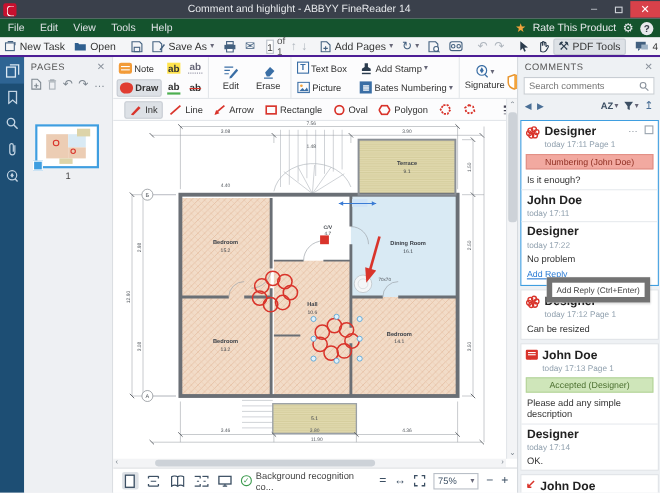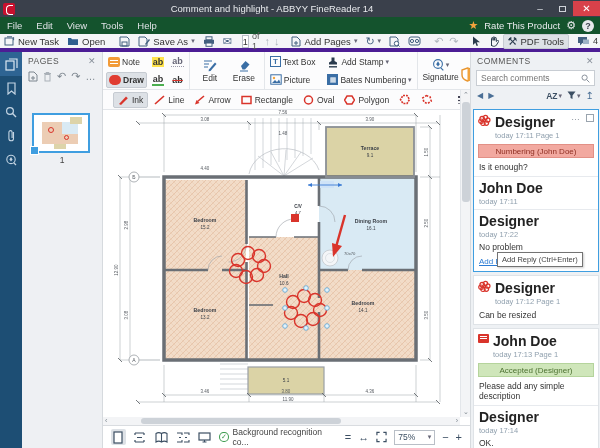--- a/index.html
+++ b/index.html
@@ -18,21 +18,21 @@
   
   .menubar { position:absolute; left:0; top:17px; width:600px; height:17px; background:#14532d; display:flex; align-items:center; color:#dfe2e6; }
   .menu-item { padding:0 7px; font-size:9.5px; }
   .menubar .right { margin-left:auto; display:flex; align-items:center; gap:6px; padding-right:6px; }
   .star { color:#f2a33c; font-size:11px; }
   .rate { color:#e8eaed; font-size:9.5px; }
   .mb-icon { color:#e8eaed; font-size:11px; }
   .help-circ { width:12px; height:12px; border-radius:50%; background:#e8eaed; color:#3a404b; font-size:9px; font-weight:bold; display:flex; align-items:center; justify-content:center; }
 
   
-  .maintoolbar { position:absolute; left:0; top:34px; width:600px; height:18px; background:#f4f5f7; border-bottom:4px solid #4c1d95; display:flex; align-items:center; font-size:9.5px; color:#333; }
+  .maintoolbar { position:absolute; left:0; top:34px; width:600px; height:18px; background:#f4f5f7; border-bottom:2px solid #4c1d95; display:flex; align-items:center; font-size:9.5px; color:#333; }
   .tb-btn { display:flex; align-items:center; gap:3px; padding:1px 4px; border-radius:2px; white-space:nowrap; }
   .tb-btn.pressed { background:#dde1e6; border:1px solid #c6cbd2; }
   .tb-sep { width:1px; height:13px; background:#d3d7dc; margin:0 3px; }
   .glyph { color:#43607f; font-size:11px; line-height:1; }
   .glyph.dis { color:#aeb5bd; }
   .pagebox { width:22px; height:13px; border:1px solid #b9bfc7; background:#fff; text-align:center; font-size:9px; line-height:13px; }
   .chev { font-size:7px; color:#667; }
   .count-badge { font-size:9px; color:#333; }
 
   
@@ -99,37 +99,37 @@
   .cp-search input { border:none; outline:none; flex:1; width:80px; font-size:8.5px; font-family:"Liberation Sans",sans-serif; color:#444; }
   .cp-tools { display:flex; align-items:center; padding:2px 6px 3px 6px; color:#4a6f96; font-size:8px; gap:5px; }
   .cp-tools .sp { flex:1; }
   .azlbl { font-size:8.5px; font-weight:bold; color:#3c4f63; }
 
   .threads { position:absolute; left:0; top:57px; width:130px; bottom:0; overflow:hidden; }
   .card { background:#fff; margin:0 2px 3px 2px; border:1px solid #dfe3e7; font-size:8.5px; }
   .card.sel { border:1.5px solid #3f9ee0; }
   .c-head { display:flex; align-items:flex-start; gap:4px; padding:4px 4px 2px 4px; }
   .c-meta { flex:1; min-width:0; }
-  .c-author { font-weight:bold; color:#222; font-size:14px; }
+  .c-author { font-weight:bold; color:#222; font-size:11px; }
   .c-time { color:#90a0ae; font-size:7.5px; margin-top:1px; }
   .c-more { color:#8a929c; font-size:9px; line-height:6px; }
   .c-check { width:8px; height:8px; border:1px solid #9aa4ae; background:#fff; margin-left:2px; }
   .banner { margin:2px 4px; height:14px; display:flex; align-items:center; justify-content:center; font-size:8px; }
   .banner.rejected { background:#f2a9a0; color:#8f2f22; border:1px solid #e29086; }
   .banner.accepted { background:#cfe6ba; color:#4c7030; border:1px solid #b5d49c; }
   .c-text { padding:2px 5px 4px 5px; color:#333; }
   .reply { border-top:1px solid #e7eaee; padding:3px 5px 3px 5px; }
   .addreply { padding:2px 5px 5px 5px; color:#2b7bd4; text-decoration:underline; font-size:8px; }
   .cloud-mini { width:13px; height:13px; flex:none; }
   .arrow-mini { color:#d9342b; font-size:11px; font-weight:bold; line-height:10px; flex:none; }
   .note-mini { width:11px; height:9px; background:#d9342b; border-radius:1px; position:relative; flex:none; margin-top:1px; }
   .note-mini:before { content:""; position:absolute; left:1px; bottom:-3px; border:3px solid transparent; border-top-color:#d9342b; }
   .note-mini:after { content:""; position:absolute; left:2px; top:2px; width:7px; height:1px; background:#fff; box-shadow:0 2px 0 #fff; }
 
-  .tooltip { position:absolute; left:26px; top:200px; background:#fff; border:1px solid #737373; box-shadow:1px 1px 2px rgba(0,0,0,.2); font-size:7.5px; color:#444; padding:2px 4px; white-space:nowrap; z-index:5; }
+  .tooltip { position:absolute; left:26px; top:200px; background:#fff; border:5px solid #737373; box-shadow:1px 1px 2px rgba(0,0,0,.2); font-size:7.5px; color:#444; padding:2px 4px; white-space:nowrap; z-index:5; }
 
   svg text { font-family:"Liberation Sans",sans-serif; }
 </style>
 </head>
 <body>
 
 <div class="titlebar">
   <div class="logo"></div>
   <div class="title">Comment and highlight - ABBYY FineReader 14</div>
   <div class="winbtn">–</div>

